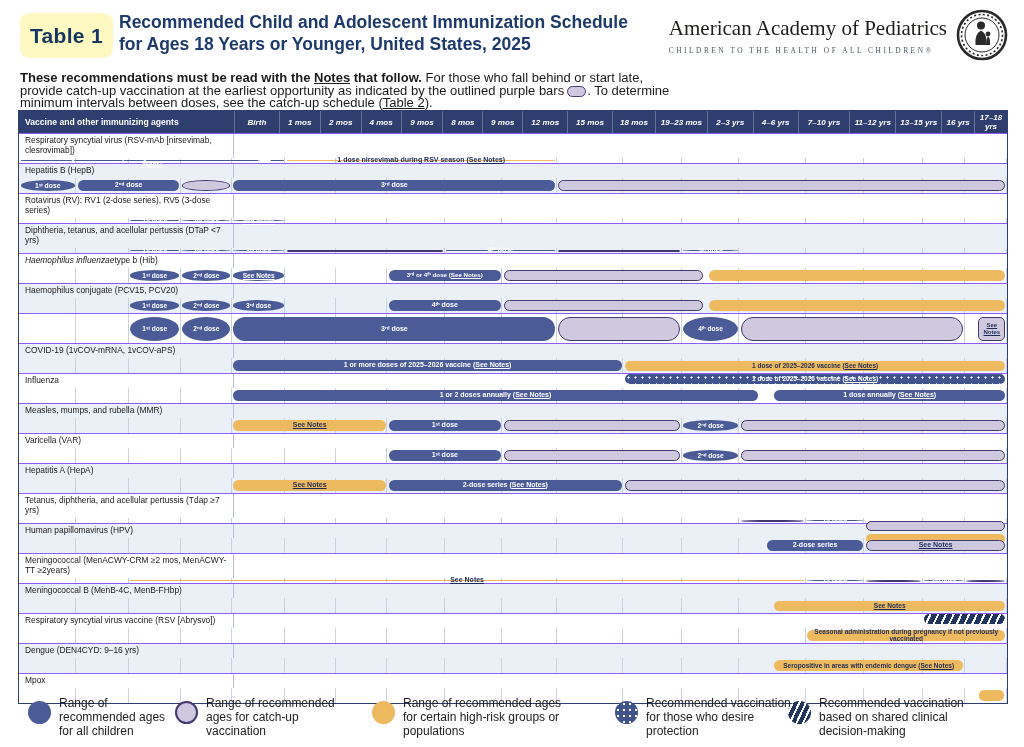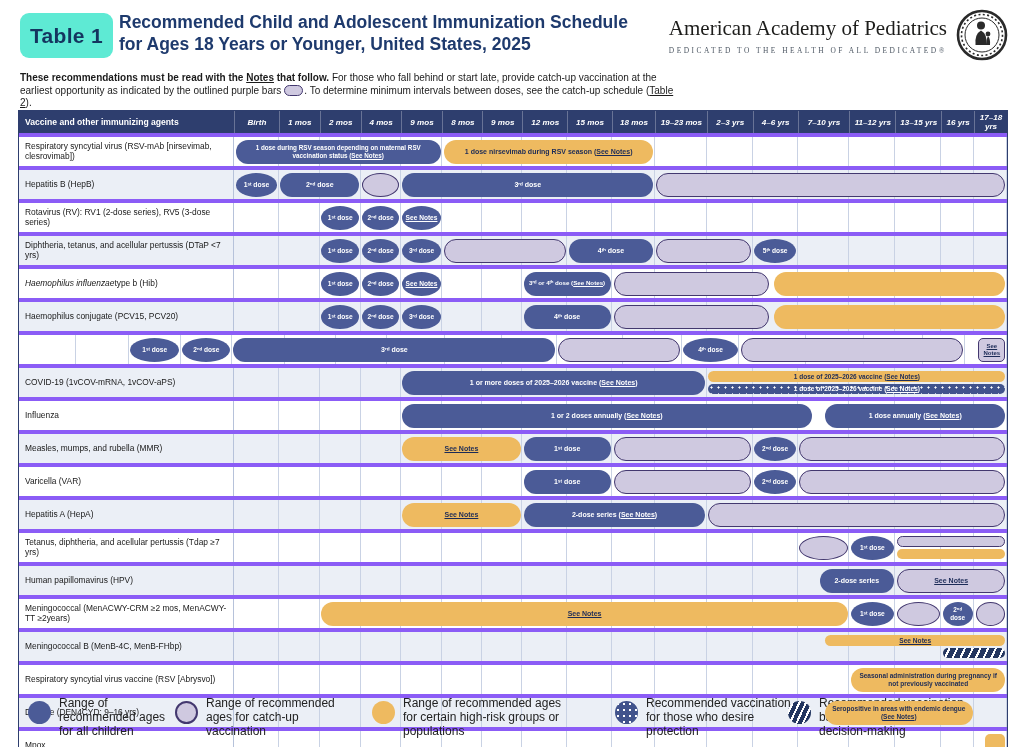--- a/index.html
+++ b/index.html
@@ -1,37 +1,37 @@
 <!DOCTYPE html>
 <html><head>
 <meta charset="utf-8">
 <style>
   html,body{margin:0;padding:0;}
   body{width:1024px;height:747px;position:relative;background:#fff;font-family:"Liberation Sans",sans-serif;overflow:hidden;}
 
   
-  .badge{position:absolute;left:20px;top:13px;width:93px;height:45px;background:#5eead4;border-radius:9px;
+  .badge{position:absolute;left:20px;top:13px;width:93px;height:45px;background:#fef9c3;border-radius:9px;
          display:flex;align-items:center;justify-content:center;font-weight:bold;font-size:21px;color:#14355f;letter-spacing:.3px;}
   .title{position:absolute;left:119px;top:11px;font-size:17.5px;font-weight:bold;color:#1e3a6d;line-height:22px;}
   .aap{position:absolute;right:16px;top:9px;display:flex;align-items:center;gap:9px;}
   .aap-name{font-family:"Liberation Serif",serif;font-size:21px;color:#1d1d1b;white-space:nowrap;}
   .aap-tag{font-family:"Liberation Serif",serif;font-size:7.4px;letter-spacing:2.5px;color:#4d5763;margin-top:5px;white-space:nowrap;}
 
   
-  .intro{position:absolute;left:20px;top:72px;width:660px;font-size:10px;line-height:12.5px;color:#1b1b1b;}
+  .intro{position:absolute;left:20px;top:72px;width:660px;font-size:13px;line-height:12.5px;color:#1b1b1b;}
   .swatch-oval{display:inline-block;width:17px;height:9px;background:#cfc9e0;border:1.5px solid #43386f;border-radius:6px;vertical-align:-2px;margin:0 1px 0 3px;}
   u{text-underline-offset:1px;}
 
   
   .table{position:absolute;left:18px;top:110px;width:990px;border:1.5px solid #2e3e6e;box-sizing:border-box;background:#fff;}
   .thead{display:flex;height:22px;background:#2e3e6e;color:#fff;}
   .corner{width:215px;box-sizing:border-box;display:flex;align-items:center;padding-left:6px;font-size:8.6px;font-weight:bold;}
   .hcells{flex:1;display:grid;font-style:italic;}
   .hcell{display:flex;align-items:center;justify-content:center;font-size:8.1px;font-weight:bold;border-left:1px solid rgba(255,255,255,.28);text-align:center;}
-  .t-row{display:flex;height:29px;border-top:4px solid #8b5cf6;background:#fff;}
+  .t-row{display:flex;height:29px;border-top:1px solid #8b5cf6;background:#fff;flex-direction:column;}
   .t-row.alt{background:#ebeff6;}
   .t-label{width:215px;box-sizing:border-box;padding:2px 5px 2px 6px;font-size:8.4px;line-height:9.8px;color:#191919;display:flex;align-items:center;border-right:1px solid #b6c2da;}
   .t-cells{flex:1;position:relative;display:grid;}
   .cell{border-right:1px solid #c9d2e4;}
   .cell:last-child{border-right:none;}
 
   .bar{position:absolute;top:2.5px;bottom:2.5px;border-radius:13px;display:flex;align-items:center;justify-content:center;
        text-align:center;font-weight:bold;font-size:7px;line-height:1.12;padding:0 3px;box-sizing:border-box;color:#fff;z-index:2;}
   .bar.blue{background:#4b5b97;}
   .bar.gold{background:#eeba60;color:#1c2b57;}
@@ -56,21 +56,21 @@
 
 <div class="badge">Table 1</div>
 <div class="title">
   <div>Recommended Child and Adolescent Immunization Schedule</div>
   <div>for Ages 18 Years or Younger, United States, 2025</div>
 </div>
 
 <div class="aap">
   <div class="aap-text">
     <div class="aap-name">American Academy of Pediatrics</div>
-    <div class="aap-tag">DEDICATED TO THE HEALTH OF ALL DEDICATED®</div>
+    <div class="aap-tag">CHILDREN TO THE HEALTH OF ALL CHILDREN®</div>
   </div>
   <svg width="52" height="52" viewBox="0 0 52 52">
     <circle cx="26" cy="26" r="24" fill="none" stroke="#2a2a2a" stroke-width="2.6"></circle>
     <circle cx="26" cy="26" r="17" fill="none" stroke="#2a2a2a" stroke-width="1"></circle>
     <circle cx="26" cy="26" r="20.5" fill="none" stroke="#2a2a2a" stroke-width="1.6" stroke-dasharray="2 2.4"></circle>
     <circle cx="25" cy="16.5" r="4" fill="#2a2a2a"></circle>
     <path d="M19.5 36 Q18.5 25 25 21.5 Q31.5 25 30.5 36 Z" fill="#2a2a2a"></path>
     <circle cx="32" cy="25" r="2.4" fill="#2a2a2a"></circle>
     <path d="M30 36 Q30.5 29 32 27.5 Q34.5 29 34 36 Z" fill="#2a2a2a"></path>
   </svg>

